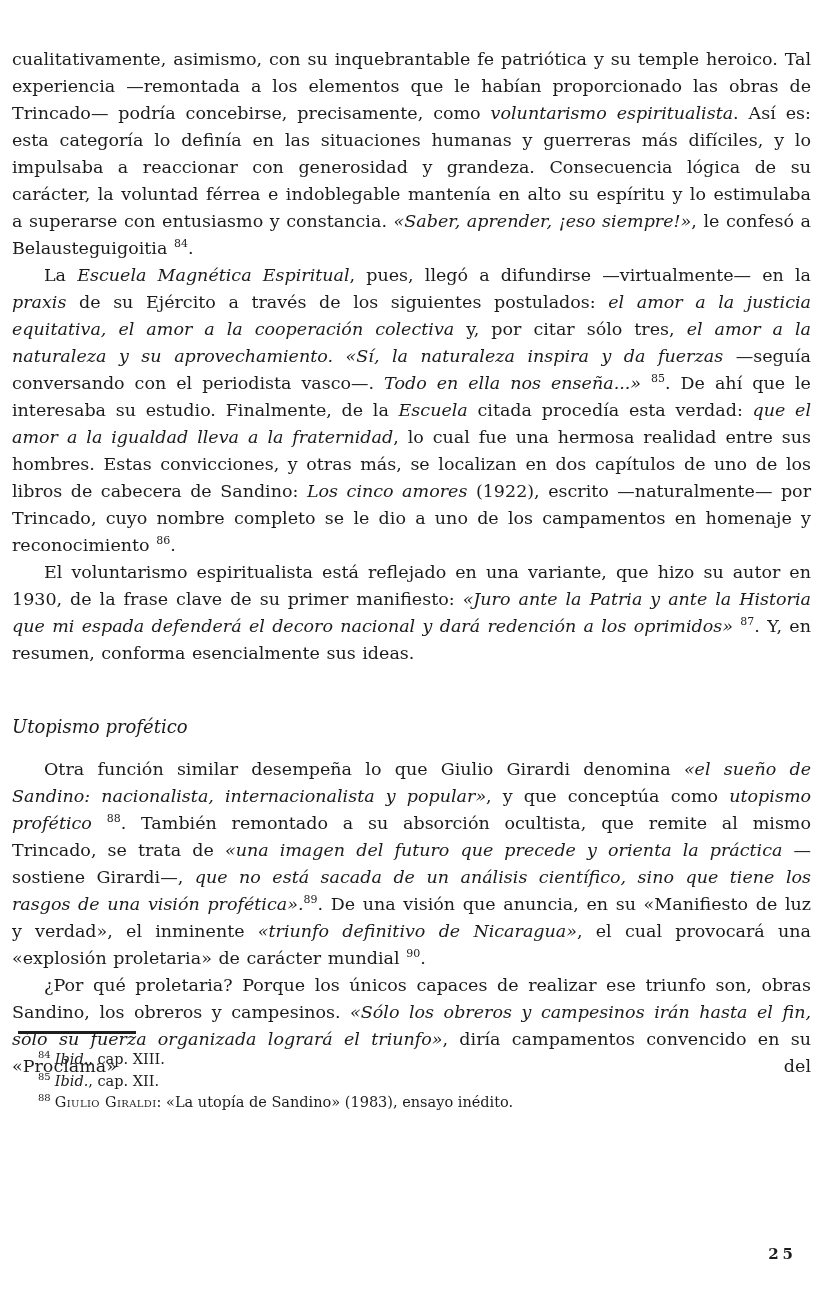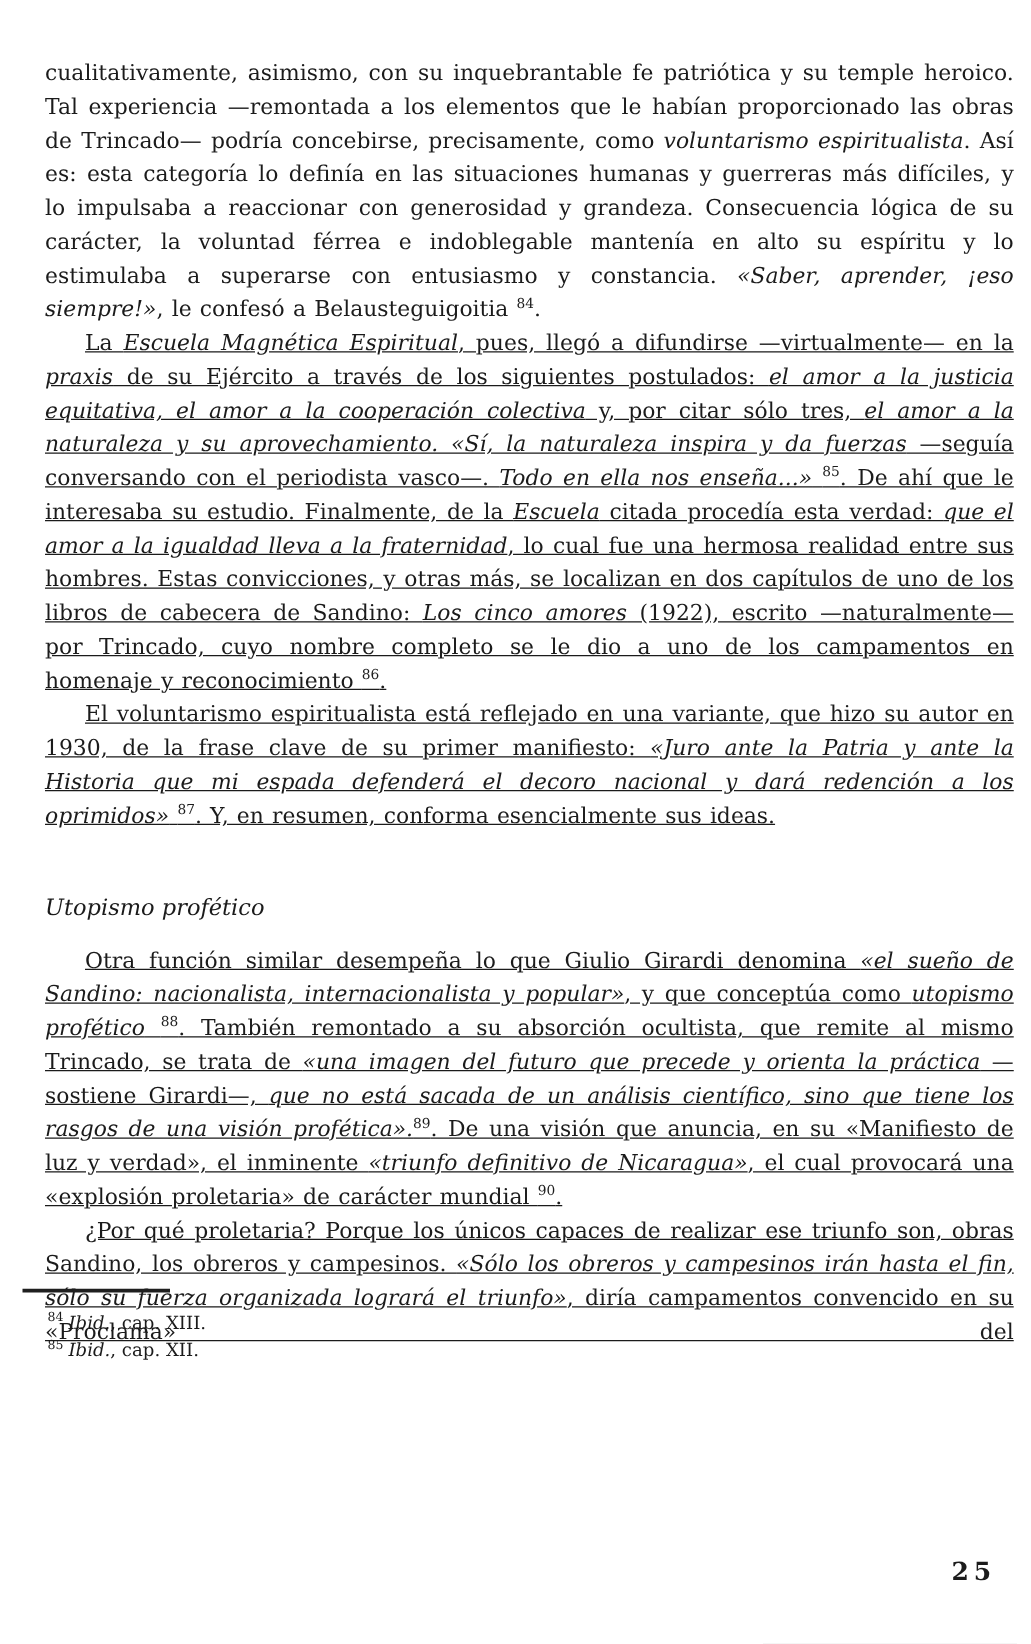--- a/index.html
+++ b/index.html
@@ -6,30 +6,30 @@
   .page {
     position:relative;
     width:825px; height:1315px;
     background:#ffffff;
     font-family:"DejaVu Serif", serif;
     color:#1b1b1b;
     overflow:hidden;
     margin:0 auto;
   }
   .text-block {
-    position:absolute; left:12px; right:14px; top:46px;margin-left:24px;
+    position:absolute; left:12px; right:14px; top:46px;
   }
   .para {
     margin:0;
     font-size:17.5px;
     line-height:27px;
     text-align:justify;
     word-spacing:1px;
   }
-  .para.indent { text-indent:32px;text-decoration:underline; }
+  .para.indent { text-indent:32px; }
   .para.cont { text-align-last:justify; }
   .heading {
     margin:46px 0 16px 0;
     font-size:18px;
     font-weight:normal;
     font-style:italic;
     line-height:27px;
   }
   .it { font-style:italic; }
   .sc { font-variant:small-caps; letter-spacing:0.4px; }
@@ -46,34 +46,35 @@
   .footnote {
     margin:0;
     font-size:14.5px;
     line-height:21.5px;
     text-align:justify;
     text-indent:26px;
   }
   sup.fnmark { font-size:10px; line-height:0; vertical-align:super; margin-right:4px; }
   .page-number {
     position:absolute; right:28px; top:1245px;
-    font-size:20px; font-weight:bold; letter-spacing:4px;
+    font-size:15px; font-weight:bold; letter-spacing:4px;
   }
 </style>
 </head>
 <body>
 
 <div class="page">
   <div class="text-block">
       <p class="para"><span class="">cualitativamente, asimismo, con su inquebrantable fe patriótica y su temple heroico. Tal experiencia —remontada a los elementos que le habían proporcionado las obras de Trincado— podría concebirse, precisamente, como </span><span class="it">voluntarismo espiritualista</span><span class="">. Así es: esta categoría lo definía en las situaciones humanas y guerreras más difíciles, y lo impulsaba a reaccionar con generosidad y grandeza. Consecuencia lógica de su carácter, la voluntad férrea e indoblegable mantenía en alto su espíritu y lo estimulaba a superarse con entusiasmo y constancia. </span><span class="it">«Saber, aprender, ¡eso siempre!»</span><span class="">, le confesó a Belausteguigoitia </span><sup class="fnref">84</sup><span class="">.</span></p>
       <p class="para indent"><span class="">La </span><span class="it">Escuela Magnética Espiritual</span><span class="">, pues, llegó a difundirse —virtualmente— en la </span><span class="it">praxis</span><span class=""> de su Ejército a través de los siguientes postulados: </span><span class="it">el amor a la justicia equitativa, el amor a la cooperación colectiva</span><span class=""> y, por citar sólo tres, </span><span class="it">el amor a la naturaleza y su aprovechamiento. «Sí, la naturaleza inspira y da fuerzas</span><span class=""> —seguía conversando con el periodista vasco—. </span><span class="it">Todo en ella nos enseña...»</span><span class=""> </span><sup class="fnref">85</sup><span class="">. De ahí que le interesaba su estudio. Finalmente, de la </span><span class="it">Escuela</span><span class=""> citada procedía esta verdad: </span><span class="it">que el amor a la igualdad lleva a la fraternidad</span><span class="">, lo cual fue una hermosa realidad entre sus hombres. Estas convicciones, y otras más, se localizan en dos capítulos de uno de los libros de cabecera de Sandino: </span><span class="it">Los cinco amores</span><span class=""> (1922), escrito —naturalmente— por Trincado, cuyo nombre completo se le dio a uno de los campamentos en homenaje y reconocimiento </span><sup class="fnref">86</sup><span class="">.</span></p>
       <p class="para indent"><span class="">El voluntarismo espiritualista está reflejado en una variante, que hizo su autor en 1930, de la frase clave de su primer manifiesto: </span><span class="it">«Juro ante la Patria y ante la Historia que mi espada defenderá el decoro nacional y dará redención a los oprimidos»</span><span class=""> </span><sup class="fnref">87</sup><span class="">. Y, en resumen, conforma esencialmente sus ideas.</span></p>
       <h2 class="heading"><span class="it">Utopismo profético</span></h2>
       <p class="para indent"><span class="">Otra función similar desempeña lo que Giulio Girardi denomina </span><span class="it">«el sueño de Sandino: nacionalista, internacionalista y popular»</span><span class="">, y que conceptúa como </span><span class="it">utopismo profético</span><span class=""> </span><sup class="fnref">88</sup><span class="">. También remontado a su absorción ocultista, que remite al mismo Trincado, se trata de </span><span class="it">«una imagen del futuro que precede y orienta la práctica</span><span class=""> —sostiene Girardi—, </span><span class="it">que no está sacada de un análisis científico, sino que tiene los rasgos de una visión profética».</span><sup class="fnref">89</sup><span class="">. De una visión que anuncia, en su «Manifiesto de luz y verdad», el inminente </span><span class="it">«triunfo definitivo de Nicaragua»</span><span class="">, el cual provocará una «explosión proletaria» de carácter mundial </span><sup class="fnref">90</sup><span class="">.</span></p>
       <p class="para indent cont"><span class="">¿Por qué proletaria? Porque los únicos capaces de realizar ese triunfo son, obras Sandino, los obreros y campesinos. </span><span class="it">«Sólo los obreros y campesinos irán hasta el fin, sólo su fuerza organizada logrará el triunfo»</span><span class="">, diría campamentos convencido en su «Proclama» del</span></p>
     </div>
   <div class="fn-sep"></div>
   <div class="footnotes">
       <p class="footnote"><sup class="fnmark">84</sup><span class="it">Ibid.</span><span class="">, cap. XIII.</span></p>
       <p class="footnote"><sup class="fnmark">85</sup><span class="it">Ibid.</span><span class="">, cap. XII.</span></p>
+      <p class="footnote"><sup class="fnmark">88</sup><span class="sc">Giulio Giraldi</span><span class="">: «La utopía de Sandino» (1983), ensayo inédito.</span></p>
     </div>
   <div class="page-number">25</div>
 </div>
 
 </body></html>

